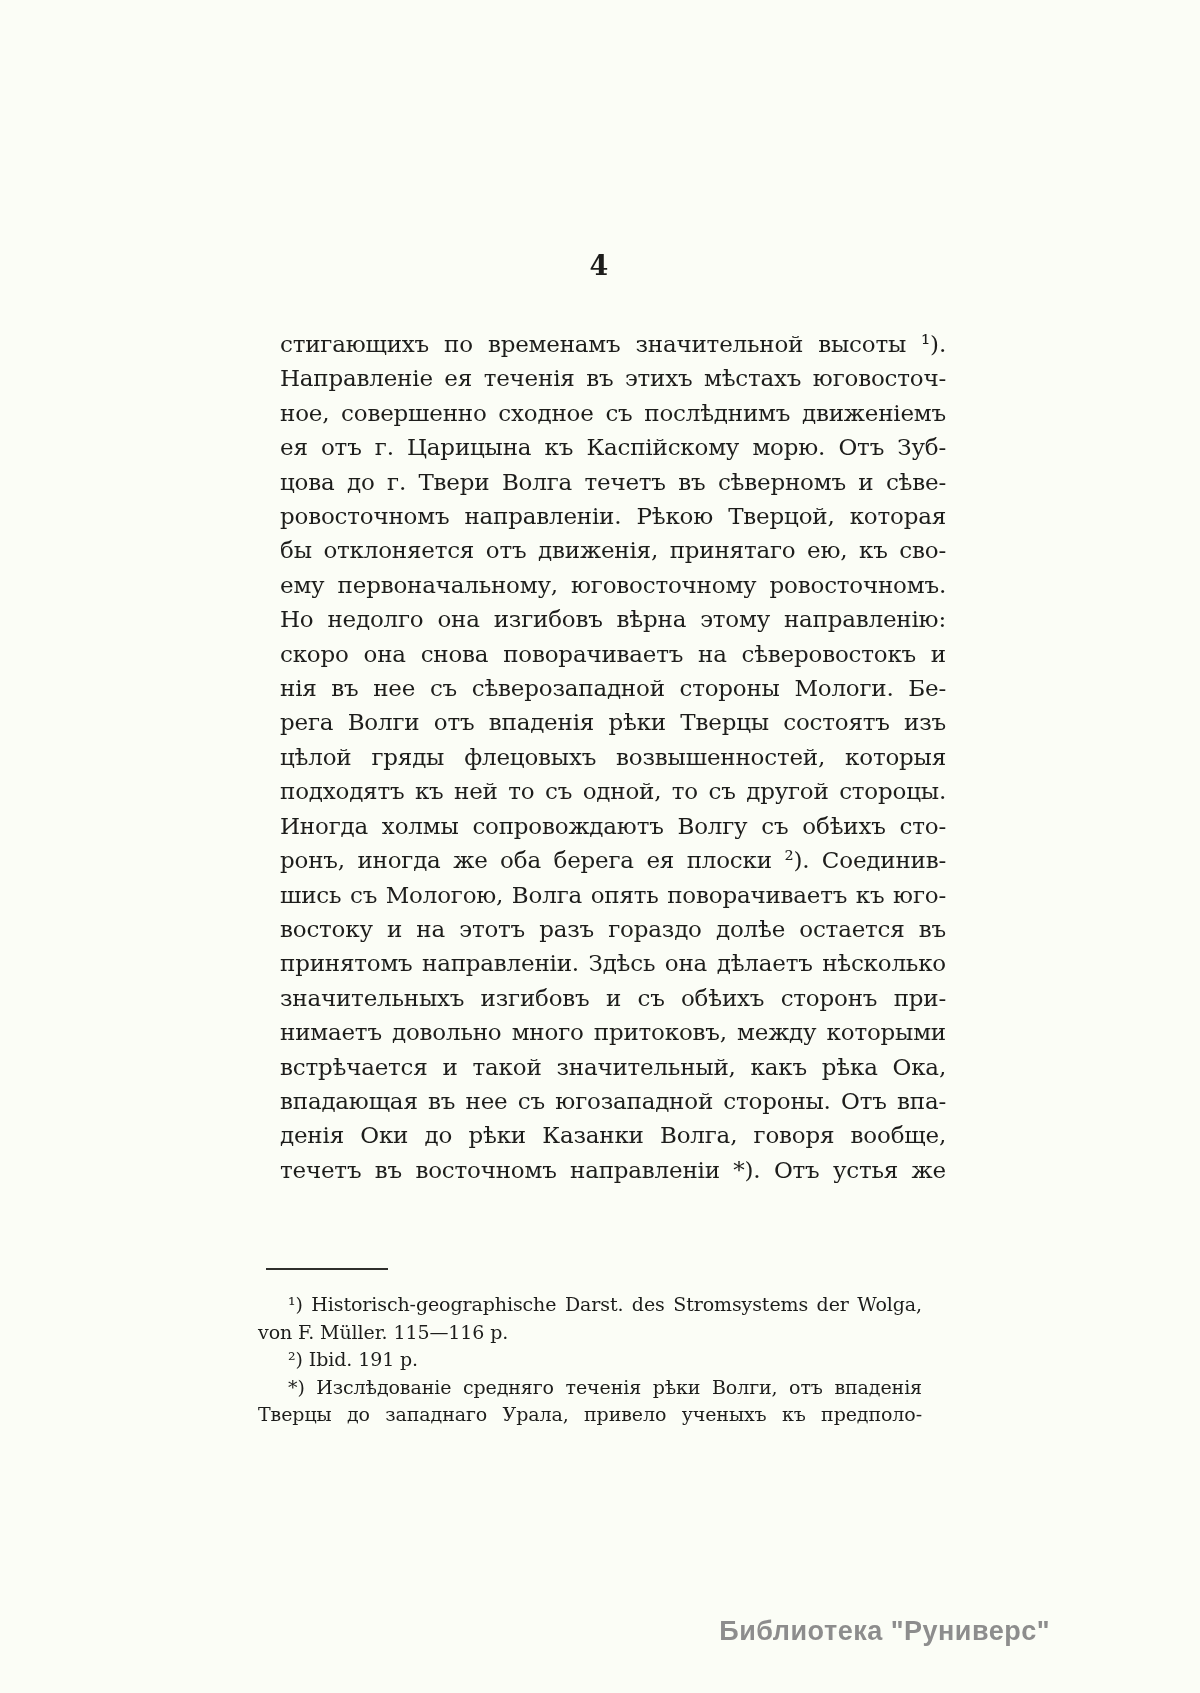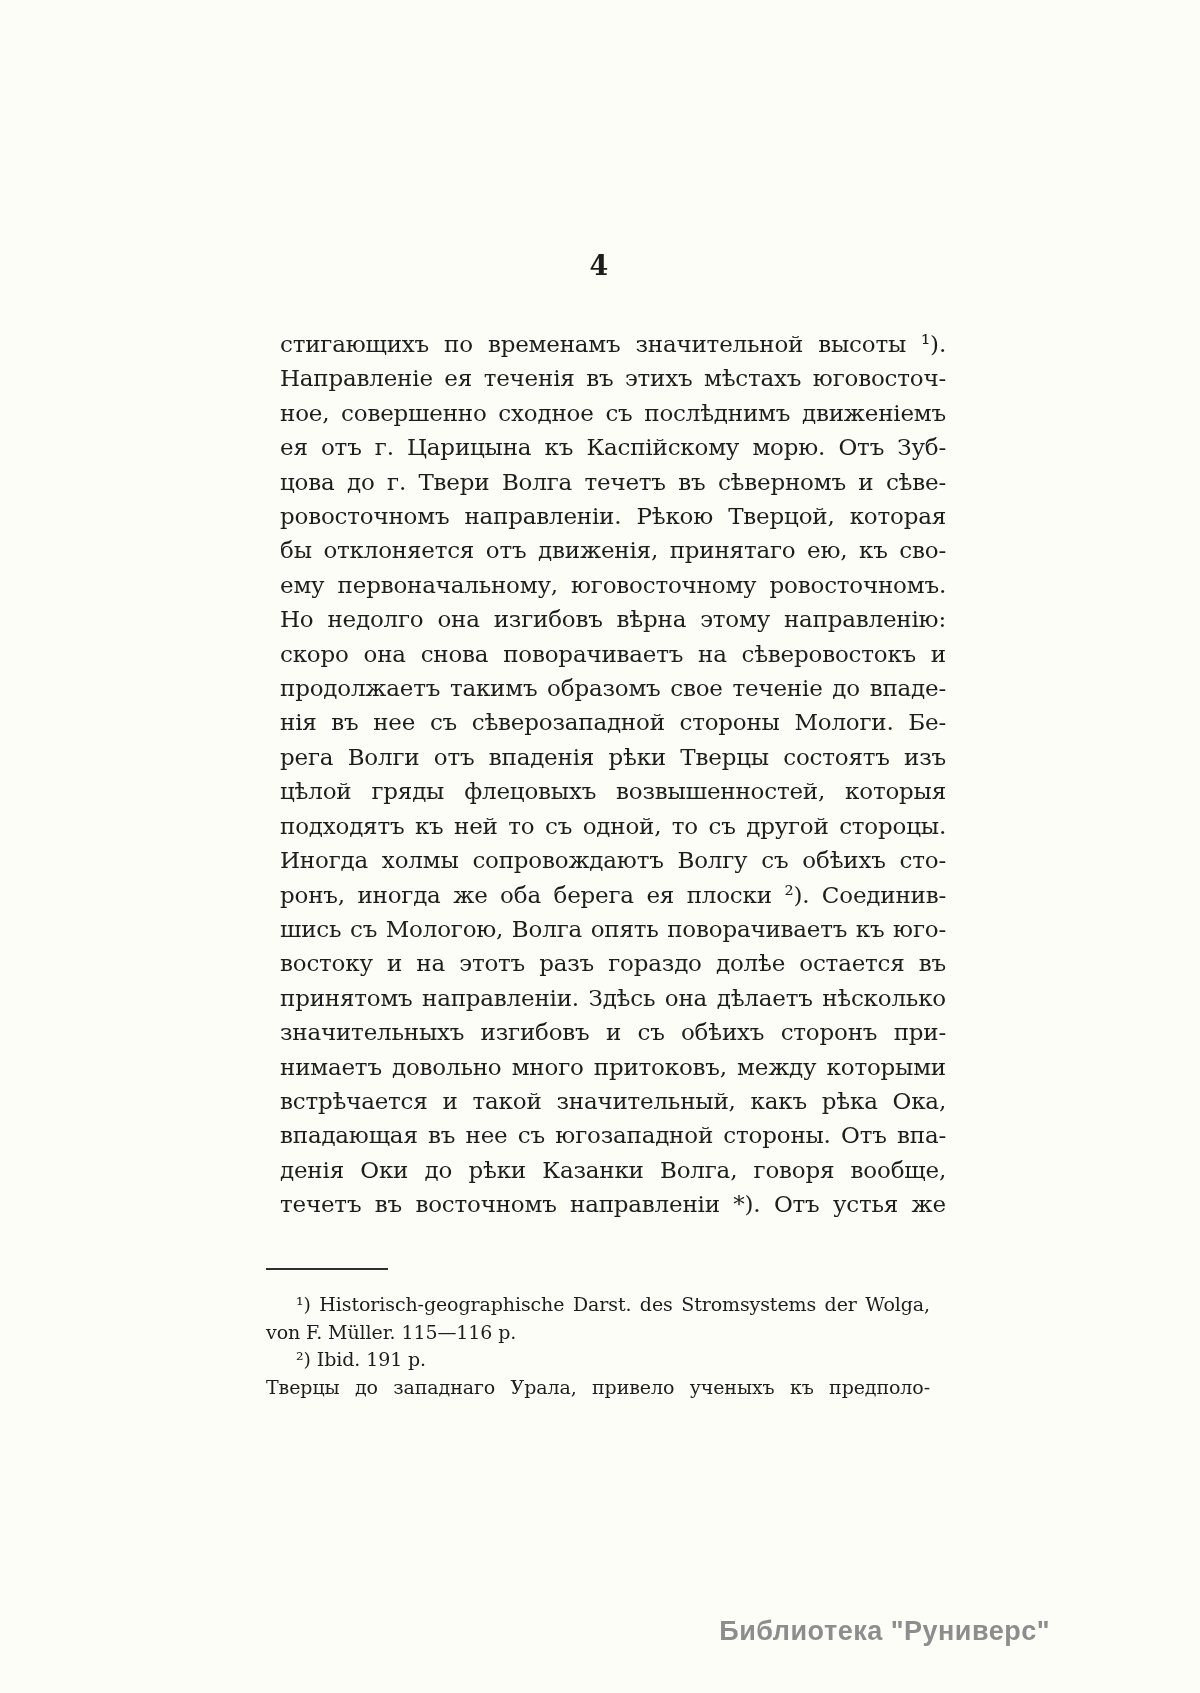--- a/index.html
+++ b/index.html
@@ -43,21 +43,21 @@
     position: absolute;
     top: 1268px;
     left: 266px;
     width: 122px;
     height: 0;
     border-top: 2px solid #2f2f2c;
   }
   .footnotes {
     position: absolute;
     top: 1291px;
-    left: 266px;
+    left: 258px;
     width: 664px;
   }
   .fline {
     font-size: 19px;
     line-height: 27.6px;
     letter-spacing: -0.1px;
     text-align: justify;
     text-align-last: justify;
   }
   .fline.left {
@@ -89,21 +89,20 @@
       <div class="line">стигающихъ по временамъ значительной высоты ¹).</div>
       <div class="line">Направленіе ея теченія въ этихъ мѣстахъ юговосточ-</div>
       <div class="line">ное, совершенно сходное съ послѣднимъ движеніемъ</div>
       <div class="line">ея отъ г. Царицына къ Каспійскому морю. Отъ Зуб-</div>
       <div class="line">цова до г. Твери Волга течетъ въ сѣверномъ и сѣве-</div>
       <div class="line">ровосточномъ направленіи. Рѣкою Тверцой, которая</div>
       <div class="line">бы отклоняется отъ движенія, принятаго ею, къ сво-</div>
       <div class="line">ему первоначальному, юговосточному ровосточномъ.</div>
       <div class="line">Но недолго она изгибовъ вѣрна этому направленію:</div>
       <div class="line">скоро она снова поворачиваетъ на сѣверовостокъ и</div>
-      <div class="line">продолжаетъ такимъ образомъ свое теченіе до впаде-</div>
       <div class="line">нія въ нее съ сѣверозападной стороны Мологи. Бе-</div>
       <div class="line">рега Волги отъ впаденія рѣки Тверцы состоятъ изъ</div>
       <div class="line">цѣлой гряды флецовыхъ возвышенностей, которыя</div>
       <div class="line">подходятъ къ ней то съ одной, то съ другой стороцы.</div>
       <div class="line">Иногда холмы сопровождаютъ Волгу съ обѣихъ сто-</div>
       <div class="line">ронъ, иногда же оба берега ея плоски ²). Соединив-</div>
       <div class="line">шись съ Мологою, Волга опять поворачиваетъ къ юго-</div>
       <div class="line">востоку и на этотъ разъ гораздо долѣе остается въ</div>
       <div class="line">принятомъ направленіи. Здѣсь она дѣлаетъ нѣсколько</div>
       <div class="line">значительныхъ изгибовъ и съ обѣихъ сторонъ при-</div>
@@ -113,18 +112,19 @@
       <div class="line">денія Оки до рѣки Казанки Волга, говоря вообще,</div>
       <div class="line">течетъ въ восточномъ направленіи *). Отъ устья же</div>
     </div>
 
   <div class="footnote-rule"></div>
 
   <div class="footnotes">
       <div class="fline indent">¹) Historisch-geographische Darst. des Stromsystems der Wolga,</div>
       <div class="fline left">von F. Müller. 115—116 p.</div>
       <div class="fline indent left">²) Ibid. 191 p.</div>
+      <div class="fline indent">*) Изслѣдованіе средняго теченія рѣки Волги, отъ впаденія</div>
       <div class="fline">Тверцы до западнаго Урала, привело ученыхъ къ предполо-</div>
     </div>
 
   <div class="watermark">Библиотека "Руниверс"</div>
 
 </div>
 
 </body></html>

